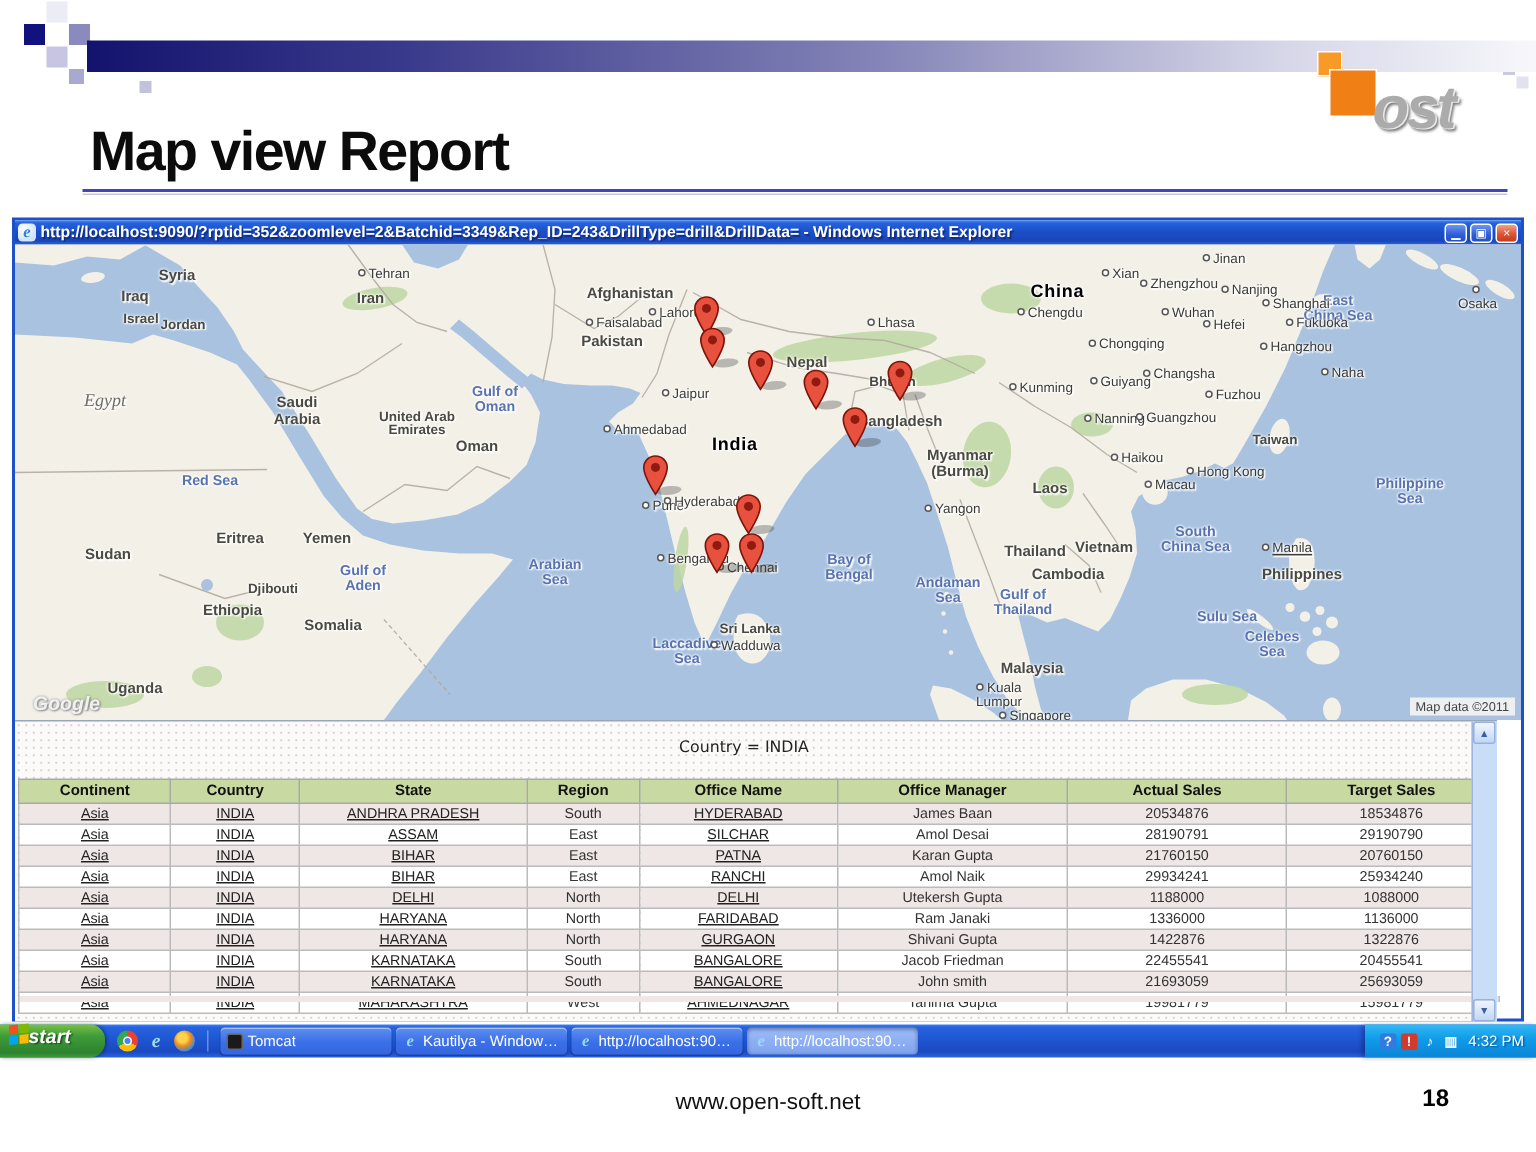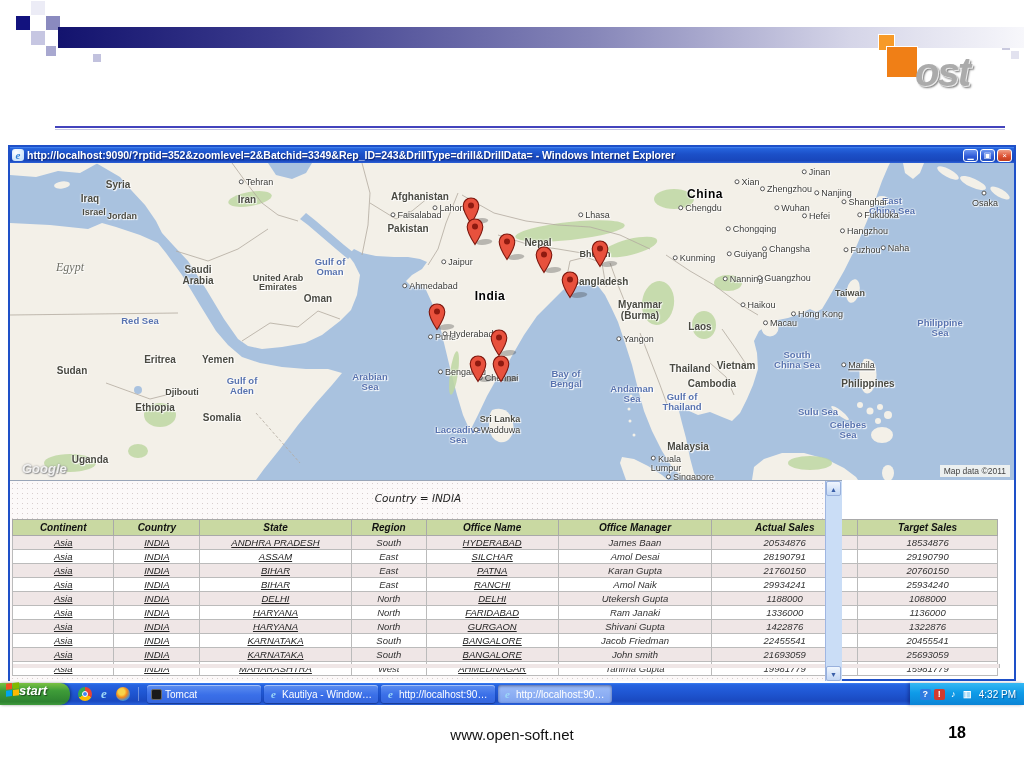--- a/index.html
+++ b/index.html
@@ -50,24 +50,24 @@
   .pins{position:absolute;left:0;top:0;width:100%;height:100%;z-index:3;}
   .pin{position:absolute;}
   .pin-shadow{position:absolute;width:16px;height:6px;background:rgba(60,60,60,.32);
     border-radius:50%;transform:skewX(-35deg);}
   .map-attr{position:absolute;right:4px;bottom:3px;z-index:4;background:rgba(248,248,243,.85);
     color:#444;font-size:8.5px;padding:1px 4px;}
   .google-logo{position:absolute;left:12px;bottom:4px;z-index:4;font-weight:bold;font-size:13px;
     font-style:italic;color:rgba(255,255,255,.85);text-shadow:0 0 2px #8a8a8a,1px 1px 1px #9a9a9a;}
 
   
-  .lower-pane{position:relative;width:832px;height:201px;border-top:1px solid #9AA6B8;box-sizing:border-box;
+  .lower-pane{position:relative;width:988px;height:201px;border-top:1px solid #9AA6B8;box-sizing:border-box;
     background-color:#FCF9F9;
     background-image:radial-gradient(circle,#D8CECE 0.8px,transparent 0.9px);
-    background-size:5px 5px;font-style:italic;}
+    background-size:5px 5px;}
   .filter-label{position:absolute;left:0;right:16px;top:11px;text-align:center;
     font-size:10.5px;color:#222;font-family:"DejaVu Sans",sans-serif;}
   .rpt-table{position:absolute;left:2px;top:38px;width:986px;border-collapse:collapse;
     font-size:9.5px;color:#333;table-layout:fixed;}
   .rpt-table th{background:#C9D9A2;border:1px solid #A9A9A9;font-weight:bold;color:#111;
     padding:2px 11px;font-size:10px;}
   .rpt-table td{border:1px solid #BBB;text-align:center;padding:1px 1px;height:11px;
     overflow:hidden;white-space:nowrap;}
   .row-odd td{background:#EFE6E6;}
   .row-even td{background:#FFFFFF;}
@@ -137,20 +137,21 @@
   <div class="deco-sq" style="left:61px;top:31px;width:10px;height:10px;background:#DCDCEE"></div>
   <div class="deco-sq" style="left:93px;top:54px;width:8px;height:8px;background:#C2C2DE"></div>
   <div class="deco-sq" style="left:1002px;top:42px;width:8px;height:8px;background:#CACADF"></div>
   <div class="deco-sq" style="left:1011px;top:51px;width:8px;height:8px;background:#E2E2EF"></div>
   <div class="grad-bar"></div>
 
   <div class="logo-sq1"></div>
   <div class="logo-sq2"></div>
   <div class="logo-text">ost</div>
 
+  <div class="slide-title">Map view Report</div>
   <div class="title-rule"></div>
   <div class="title-rule2"></div>
 
   <div class="ie-window">
     <div class="titlebar">
       <span class="ie-fav">e</span>
       <span class="tb-text">http://localhost:9090/?rptid=352&amp;zoomlevel=2&amp;Batchid=3349&amp;Rep_ID=243&amp;DrillType=drill&amp;DrillData= - Windows Internet Explorer</span>
       <span class="win-btns">
           <span class="wbtn">▁</span>
           <span class="wbtn">▣</span>
@@ -317,21 +318,21 @@
           <span class="lbl lbl-city" style="left: 737px; top: 20px;">Xian</span>
           <span class="lbl lbl-city" style="left: 776px; top: 27px;">Zhengzhou</span>
           <span class="lbl lbl-city" style="left: 806px; top: 10px;">Jinan</span>
           <span class="lbl lbl-city" style="left: 823px; top: 31px;">Nanjing</span>
           <span class="lbl lbl-city" style="left: 854px; top: 40px;">Shanghai</span>
           <span class="lbl lbl-city" style="left: 782px; top: 46px;">Wuhan</span>
           <span class="lbl lbl-city" style="left: 806px; top: 54px;">Hefei</span>
           <span class="lbl lbl-city" style="left: 854px; top: 69px;">Hangzhou</span>
           <span class="lbl lbl-city" style="left: 741px; top: 67px;">Chongqing</span>
           <span class="lbl lbl-city" style="left: 776px; top: 87px;">Changsha</span>
-          <span class="lbl lbl-city" style="left: 812px; top: 88px; margin-left: 40px;">Fuzhou</span>
+          <span class="lbl lbl-city" style="left: 812px; top: 101px;">Fuzhou</span>
           <span class="lbl lbl-city" style="left: 684px; top: 96px;">Kunming</span>
           <span class="lbl lbl-city" style="left: 737px; top: 92px;">Guiyang</span>
           <span class="lbl lbl-city" style="left: 733px; top: 117px;">Nanning</span>
           <span class="lbl lbl-city" style="left: 774px; top: 116px;">Guangzhou</span>
           <span class="lbl lbl-city" style="left: 748px; top: 143px;">Haikou</span>
           <span class="lbl lbl-city" style="left: 770px; top: 161px;">Macau</span>
           <span class="lbl lbl-city" style="left: 807px; top: 152px;">Hong Kong</span>
           <span class="lbl lbl-city" style="left: 625px; top: 177px;">Yangon</span>
           <span class="lbl lbl-city" style="left: 885px; top: 86px;">Naha</span>
           <span class="lbl lbl-city" style="left: 868px; top: 53px;">Fukuoka</span>

